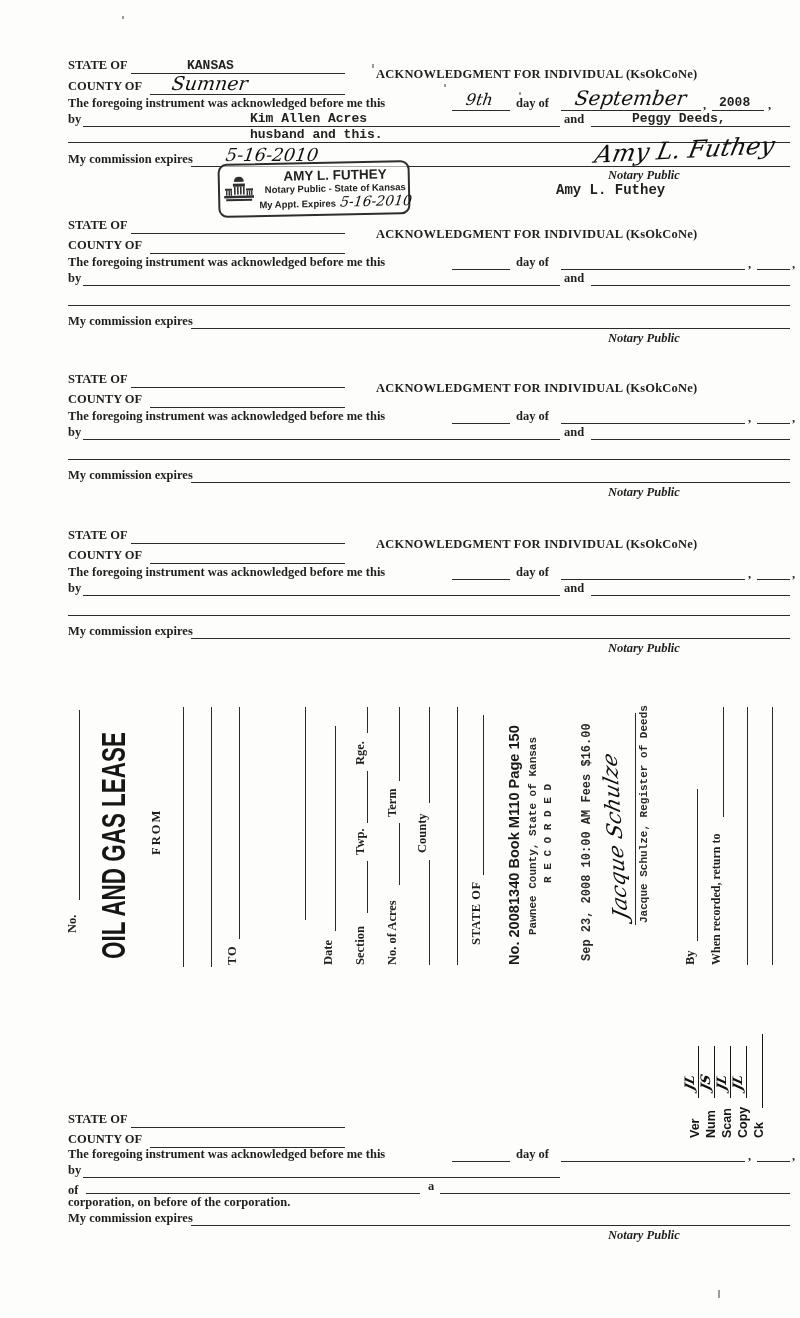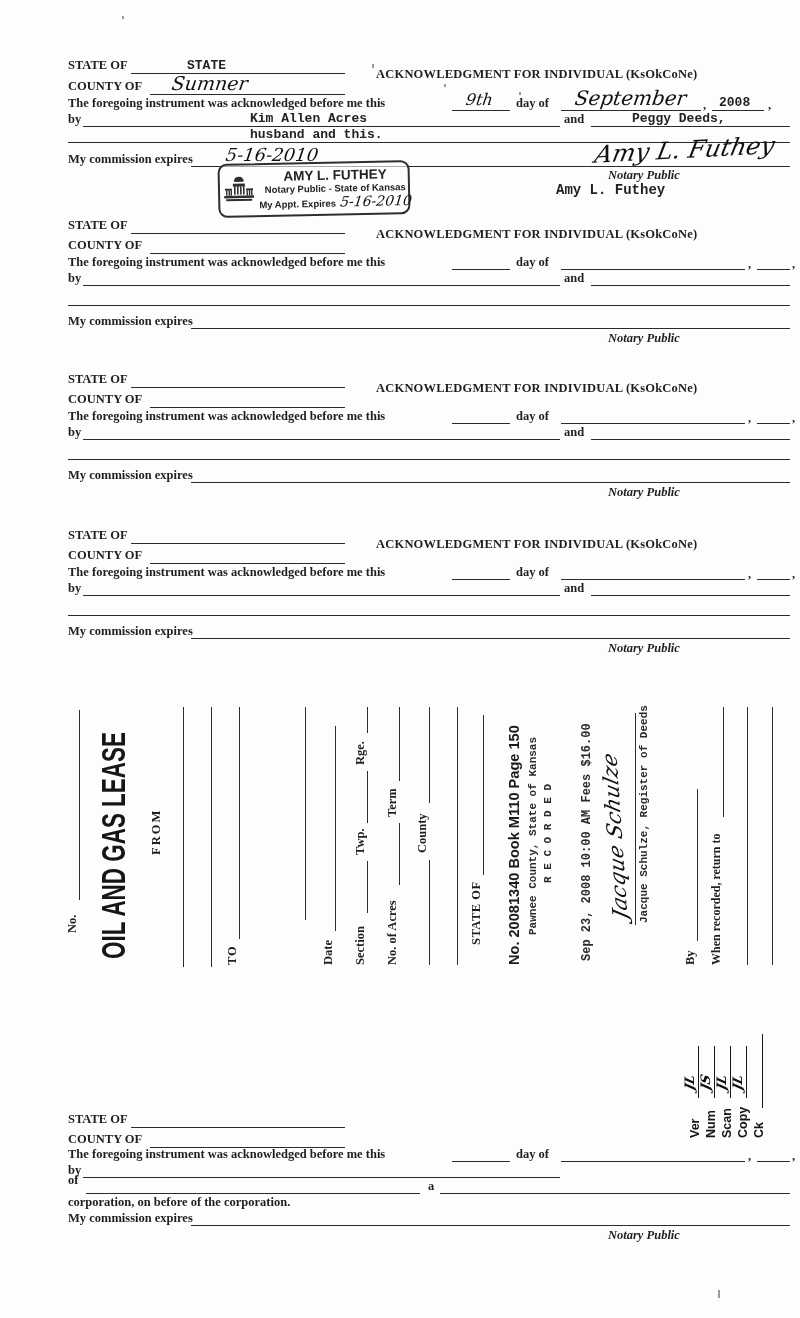--- a/index.html
+++ b/index.html
@@ -32,21 +32,21 @@
   .speck{position:absolute;background:#4a4a4a;opacity:.55;}
 </style>
 </head>
 <body>
 
 <div class="page">
 
   <div class="abs" style="left:0;top:58px;width:800px;height:165px;">
     <span class="lbl" style="left:68px;top:0;">STATE OF</span>
     <div class="ln" style="left:131px;top:15px;width:214px;"></div>
-    <span class="mono" style="left:187px;top:0;">STATE</span>
+    <span class="mono" style="left:187px;top:0;">KANSAS</span>
     <span class="head" style="left:376px;top:9px;">ACKNOWLEDGMENT FOR INDIVIDUAL (KsOkCoNe)</span>
     <span class="lbl" style="left:68px;top:21px;">COUNTY OF</span>
     <div class="ln" style="left:150px;top:36px;width:195px;"></div>
     <span class="hand" style="left:172px;top:14px;font-size:19px;">Sumner</span>
     <span class="lbl" style="left:68px;top:38px;">The foregoing instrument was acknowledged before me this</span>
     <div class="ln" style="left:452px;top:52px;width:58px;"></div>
     <span class="hand" style="left:466px;top:32px;">9th</span>
     <span class="lbl" style="left:516px;top:38px;">day of</span>
     <div class="ln" style="left:561px;top:52px;width:140px;"></div>
     <span class="hand" style="left:575px;top:28px;font-size:20px;">September</span>
@@ -258,21 +258,21 @@
     <div class="ln" style="left:150px;top:35px;width:195px;"></div>
     <span class="lbl" style="left:68px;top:35px;">The foregoing instrument was acknowledged before me this</span>
     <div class="ln" style="left:452px;top:49px;width:58px;"></div>
     <span class="lbl" style="left:516px;top:35px;">day of</span>
     <div class="ln" style="left:561px;top:49px;width:184px;"></div>
     <span class="lbl" style="left:748px;top:37px;">,</span>
     <div class="ln" style="left:757px;top:49px;width:33px;"></div>
     <span class="lbl" style="left:792px;top:37px;">,</span>
     <span class="lbl" style="left:68px;top:51px;">by</span>
     <div class="ln" style="left:83px;top:65px;width:477px;"></div>
-    <span class="lbl" style="left:68px;top:61px;text-align:right;">of</span>
+    <span class="lbl" style="left:68px;top:71px;text-align:right;">of</span>
     <div class="ln" style="left:86px;top:81px;width:334px;"></div>
     <span class="lbl" style="left:428px;top:67px;">a</span>
     <div class="ln" style="left:440px;top:81px;width:350px;"></div>
     <span class="lbl" style="left:68px;top:83px;">corporation, on before of the corporation.</span>
     <span class="lbl" style="left:68px;top:99px;">My commission expires</span>
     <div class="ln" style="left:191px;top:113px;width:599px;"></div>
     <span class="np" style="left:608px;top:116px;">Notary Public</span>
   </div>
 
   <div class="speck" style="left:122px;top:16px;width:2px;height:3px;"></div>

